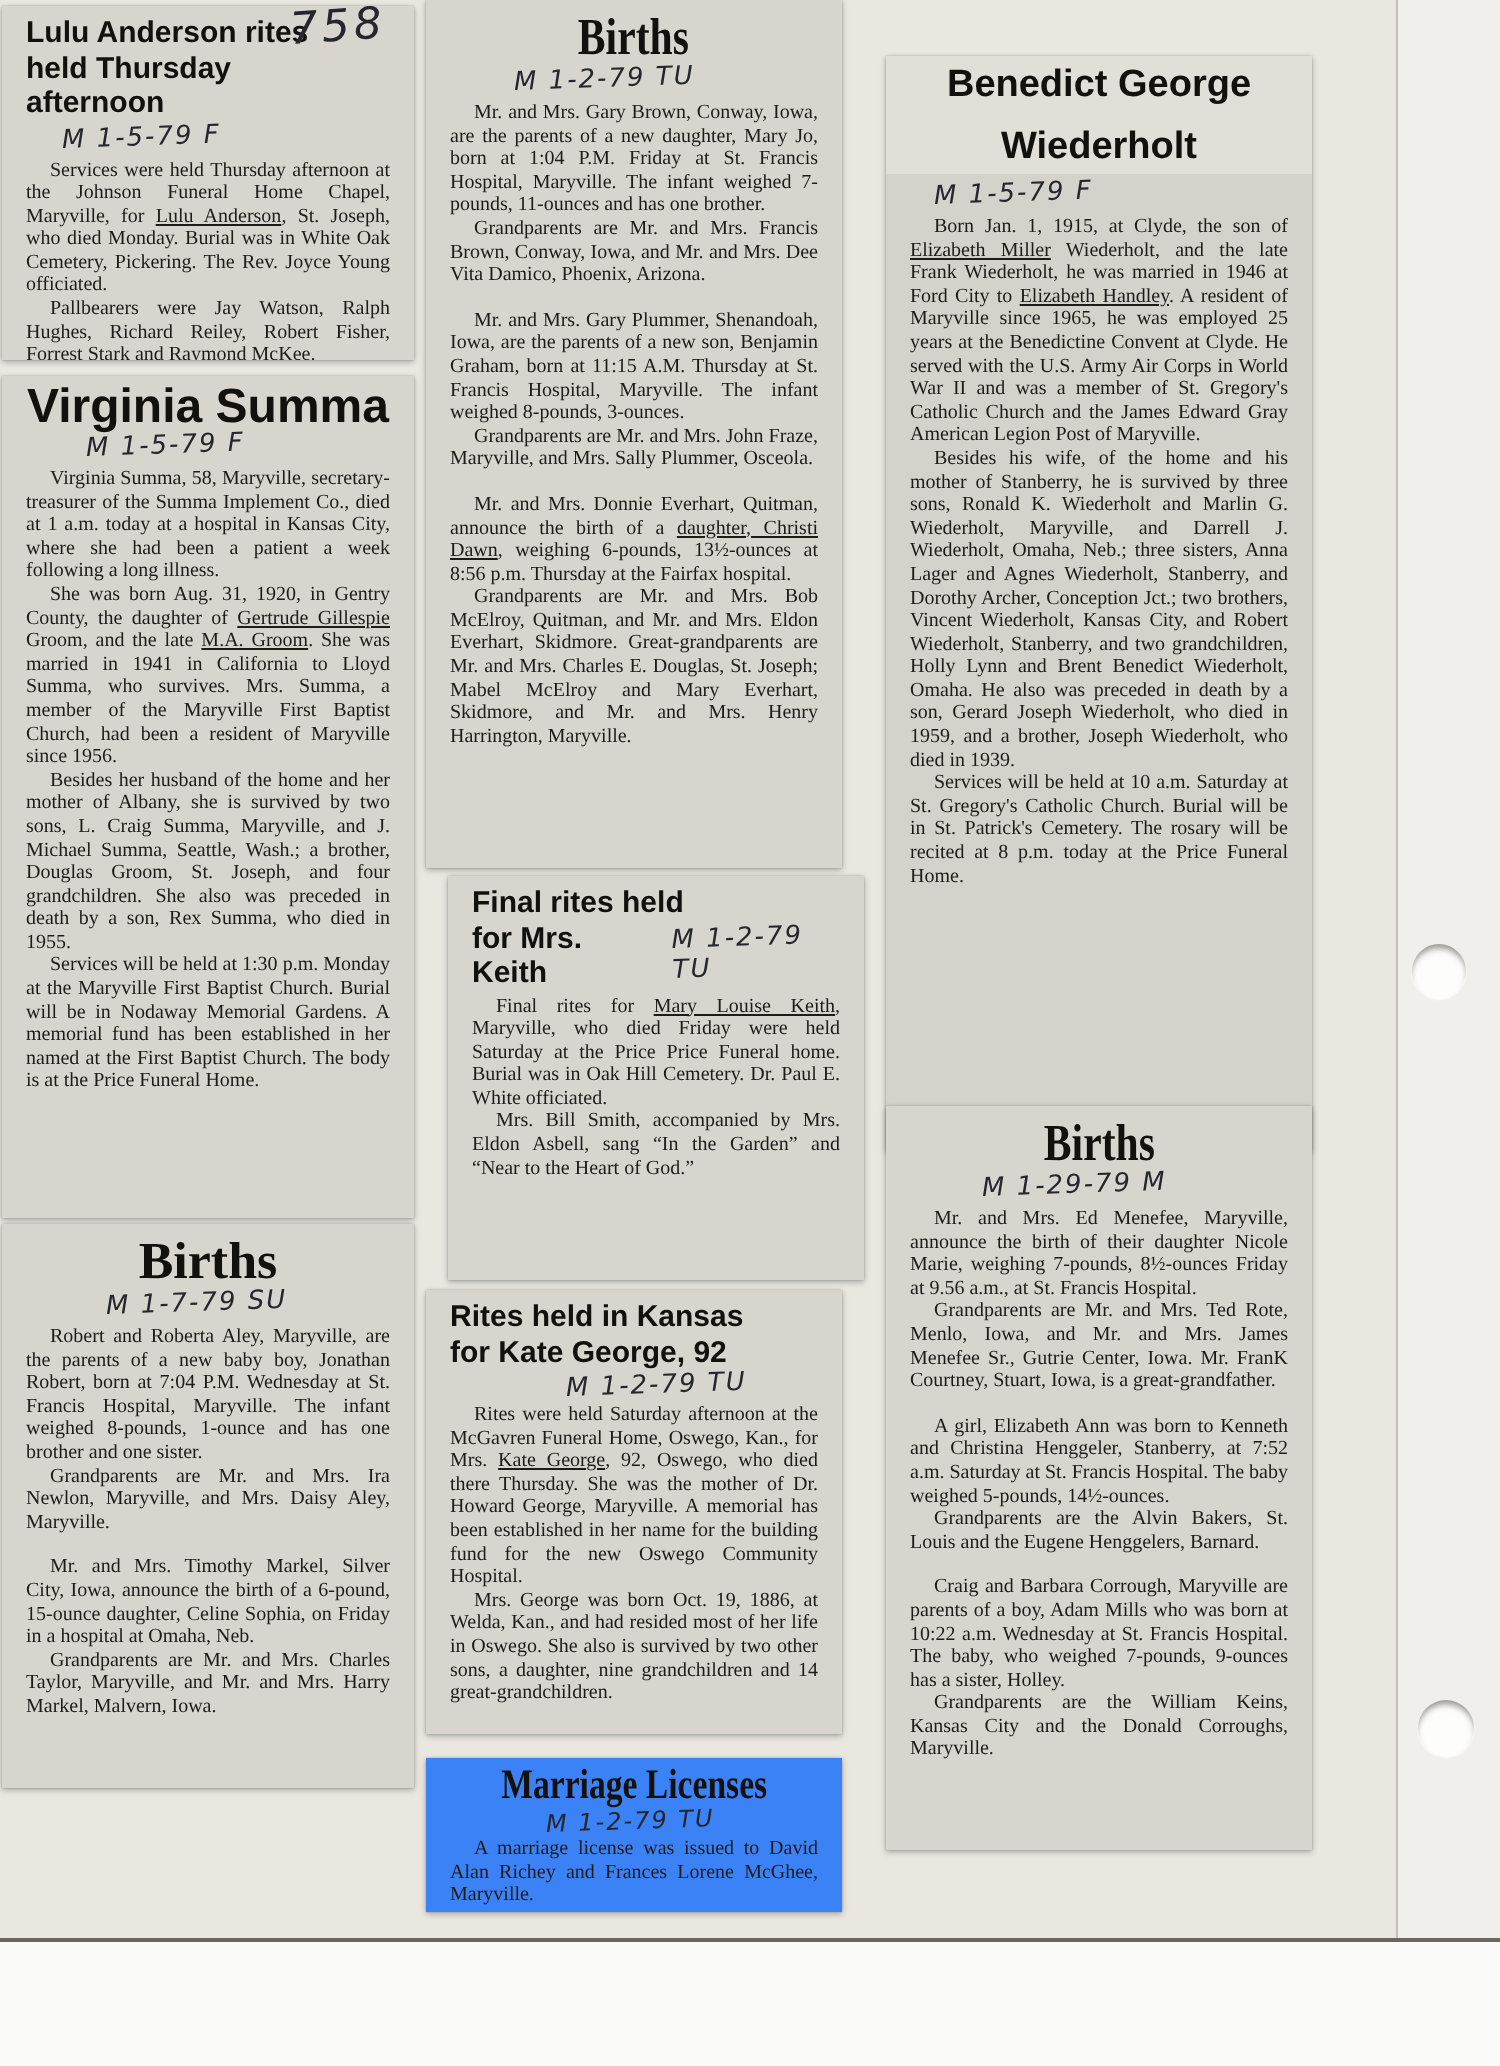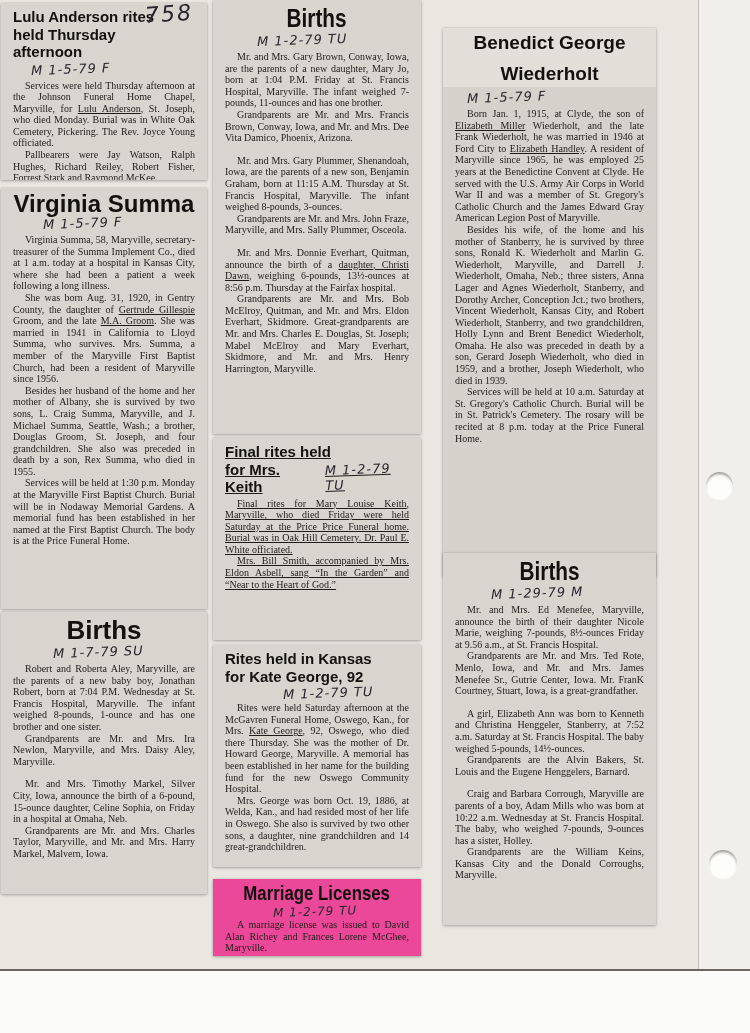--- a/index.html
+++ b/index.html
@@ -23,39 +23,39 @@
   .hole1 { left:706px; top:472px; width:27px; height:27px; }
   .hole2 { left:709px; top:850px; width:28px; height:28px; }
 
   .clip {
     position:absolute; box-sizing:border-box; overflow:hidden;
     background:#d8d5cf; color:#1d1c19;
     box-shadow:0 1px 3px rgba(0,0,0,.28), 0 0 1px rgba(0,0,0,.2);
     padding:5px 12px 6px 12px;
   }
   .clip.darker { background:#d5d2cb; }
-  .clip.lighter { background:#ec4899; }
+  .clip.lighter { background:#3b82f6; }
 
   .body p.para {
     margin:0; text-align:justify; text-indent:12px;
     font-size:10px; line-height:11.6px;
   }
   .body p.para.gap { margin-top:11px; }
   .u { text-decoration:underline; text-underline-offset:1px; }
 
   .hl-sans {
     font-family:"Liberation Sans", sans-serif; font-weight:bold;
     font-size:15px; line-height:17.5px; margin:0; color:#12110e;
   }
   .hl-sans-lg {
     font-family:"Liberation Sans", sans-serif; font-weight:bold;
     font-size:24px; line-height:22px; margin:0; color:#12110e; text-align:center;
   }
   .hl-serif {
-    font-family:Liberation Sans, sans-serif; font-weight:bold;
+    font-family:Liberation Serif, serif; font-weight:bold;
     font-size:26px; line-height:27px; margin:0; color:#12110e; text-align:center;
   }
   .cond { display:inline-block; transform:scaleX(.8); transform-origin:center; }
   .hl-row { display:flex; align-items:baseline; gap:10px; }
 
   .hand {
     font-family:"DejaVu Sans", sans-serif; font-style:italic;
     color:#26262c; font-size:13px; letter-spacing:1px;
     transform:rotate(-2deg); transform-origin:left center; display:inline-block;
   }
@@ -118,21 +118,21 @@
     <div class="body">
         <p class="para"><span>Mr. and Mrs. Gary Brown, Conway, Iowa, are the parents of a new daughter, Mary Jo, born at 1:04 P.M. Friday at St. Francis Hospital, Maryville. The infant weighed 7-pounds, 11-ounces and has one brother.</span></p>
         <p class="para"><span>Grandparents are Mr. and Mrs. Francis Brown, Conway, Iowa, and Mr. and Mrs. Dee Vita Damico, Phoenix, Arizona.</span></p>
         <p class="para gap"><span>Mr. and Mrs. Gary Plummer, Shenandoah, Iowa, are the parents of a new son, Benjamin Graham, born at 11:15 A.M. Thursday at St. Francis Hospital, Maryville. The infant weighed 8-pounds, 3-ounces.</span></p>
         <p class="para"><span>Grandparents are Mr. and Mrs. John Fraze, Maryville, and Mrs. Sally Plummer, Osceola.</span></p>
         <p class="para gap"><span>Mr. and Mrs. Donnie Everhart, Quitman, announce the birth of a </span><span class="u">daughter, Christi Dawn</span><span>, weighing 6-pounds, 13½-ounces at 8:56 p.m. Thursday at the Fairfax hospital.</span></p>
         <p class="para"><span>Grandparents are Mr. and Mrs. Bob McElroy, Quitman, and Mr. and Mrs. Eldon Everhart, Skidmore. Great-grandparents are Mr. and Mrs. Charles E. Douglas, St. Joseph; Mabel McElroy and Mary Everhart, Skidmore, and Mr. and Mrs. Henry Harrington, Maryville.</span></p>
       </div>
   </article>
 
-  <article class="clip" style="left:213px; top:438px; width:208px; height:202px;text-decoration:underline;">
+  <article class="clip" style="left:224px; top:438px; width:208px; height:202px;">
     <h2 class="hl-sans">Final rites held</h2>
     <div class="hl-row">
       <h2 class="hl-sans">for Mrs. Keith</h2>
       <span class="hand">M 1-2-79 TU</span>
     </div>
     <div class="body" style="margin-top:2px;">
         <p class="para"><span>Final rites for </span><span class="u">Mary Louise Keith</span><span>, Maryville, who died Friday were held Saturday at the Price Price Funeral home. Burial was in Oak Hill Cemetery. Dr. Paul E. White officiated.</span></p>
         <p class="para"><span>Mrs. Bill Smith, accompanied by Mrs. Eldon Asbell, sang “In the Garden” and “Near to the Heart of God.”</span></p>
       </div>
   </article>

